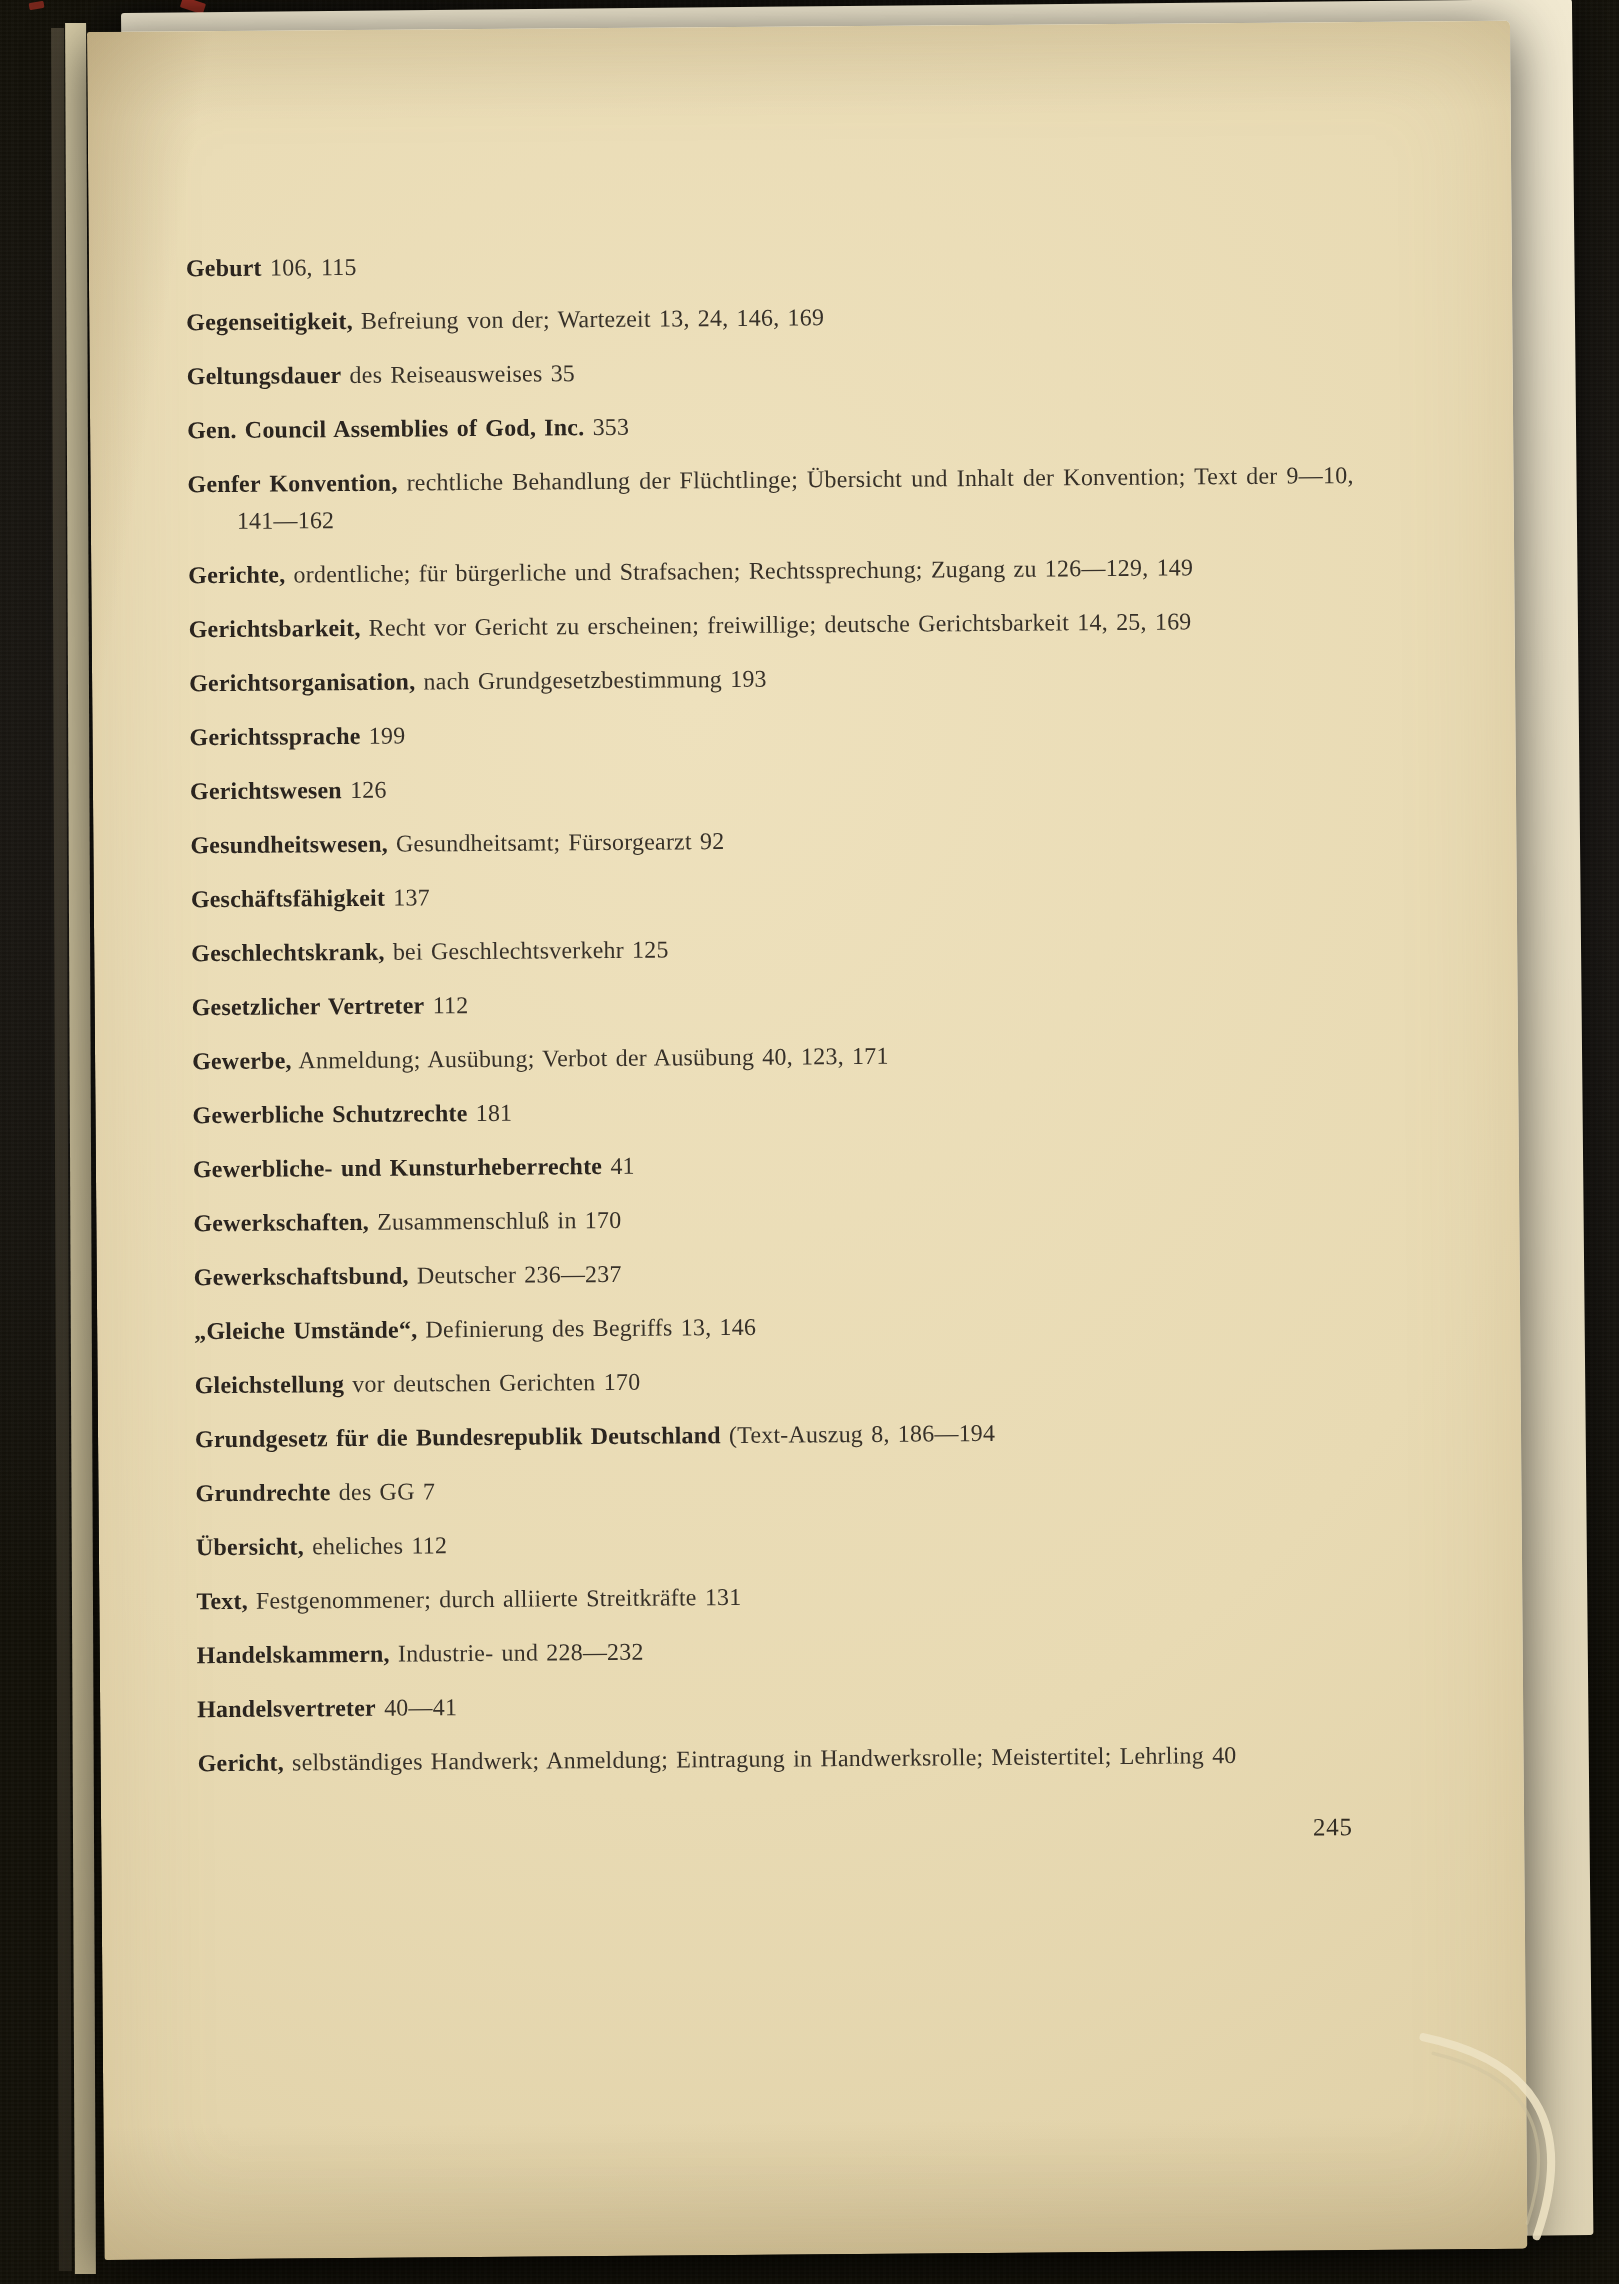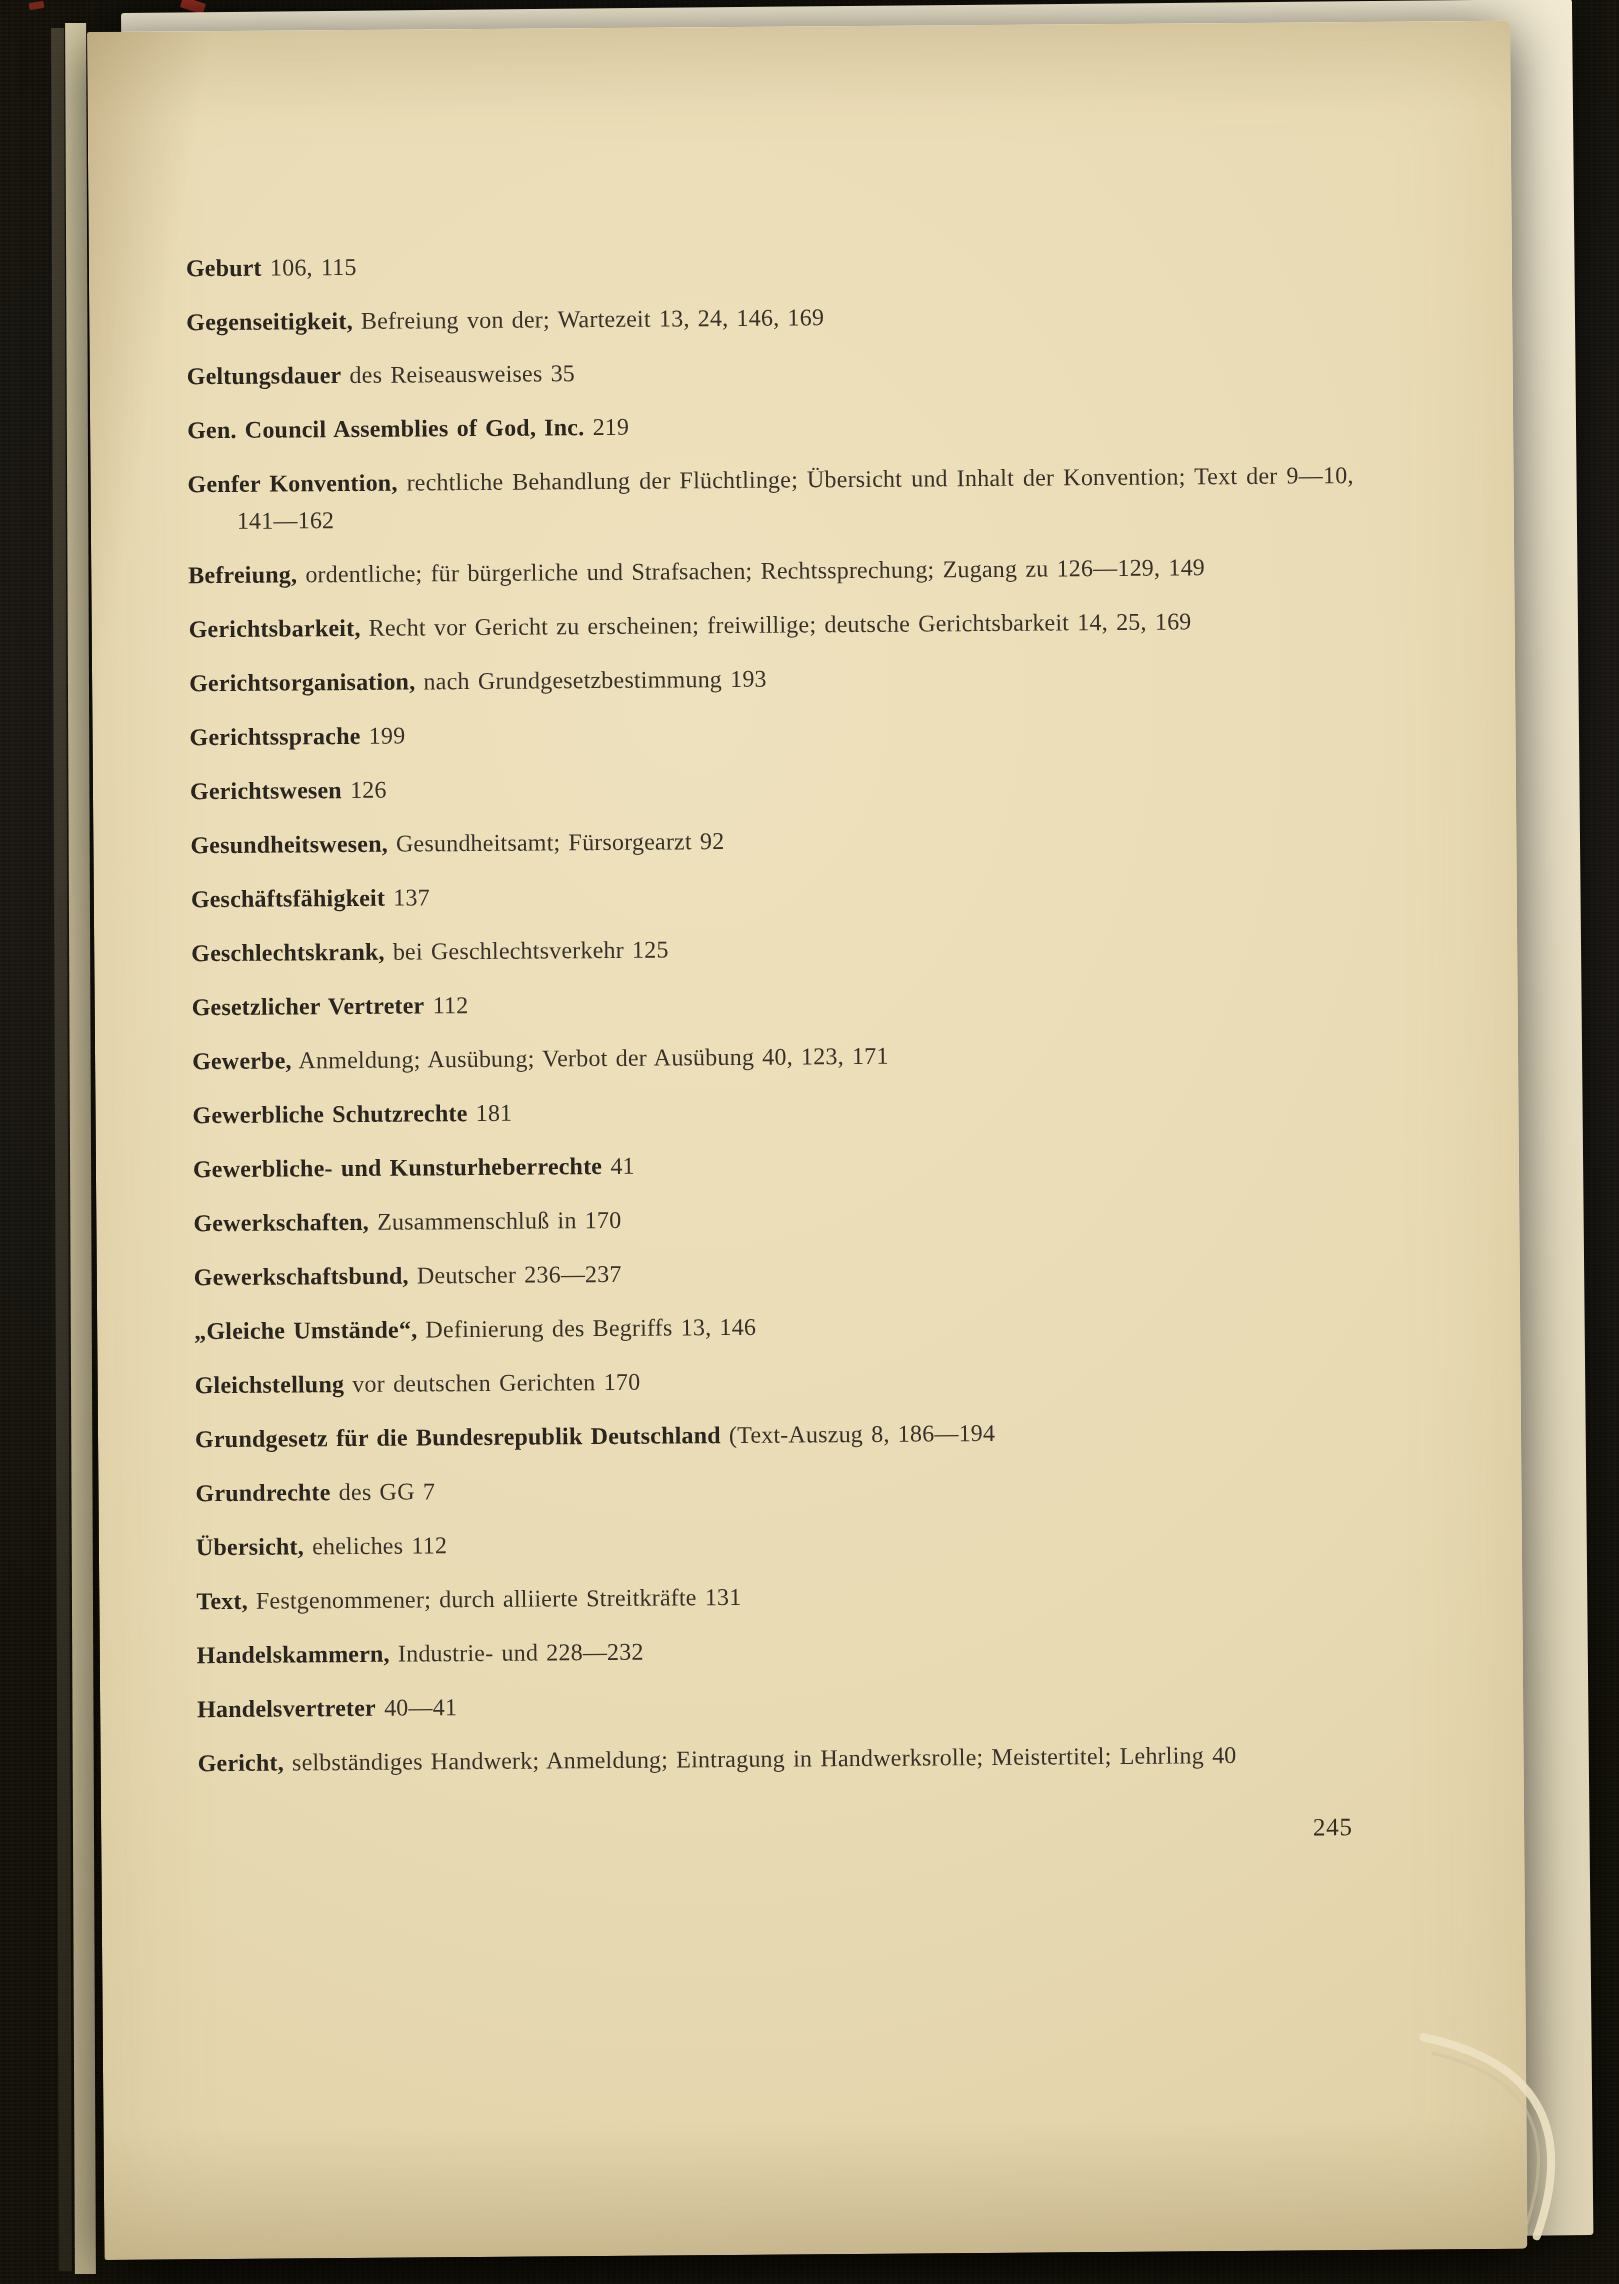--- a/index.html
+++ b/index.html
@@ -159,25 +159,25 @@
 
   <div class="page">
     <div class="text-block">
 
   <p class="entry"><b class="term">Geburt</b><span class="rest"> 106, 115</span></p>
 
   <p class="entry"><b class="term">Gegenseitigkeit,</b><span class="rest"> Befreiung von der; Wartezeit 13, 24, 146, 169</span></p>
 
   <p class="entry"><b class="term">Geltungsdauer</b><span class="rest"> des Reiseausweises 35</span></p>
 
-  <p class="entry"><b class="term">Gen. Council Assemblies of God, Inc.</b><span class="rest"> 219</span></p>
+  <p class="entry"><b class="term">Gen. Council Assemblies of God, Inc.</b><span class="rest"> 353</span></p>
 
   <p class="entry"><b class="term">Genfer Konvention,</b><span class="rest"> rechtliche Behandlung der Flüchtlinge; Übersicht und Inhalt der Konvention; Text der 9—10, 141—162</span></p>
 
-  <p class="entry"><b class="term">Befreiung,</b><span class="rest"> ordentliche; für bürgerliche und Strafsachen; Rechtssprechung; Zugang zu 126—129, 149</span></p>
+  <p class="entry"><b class="term">Gerichte,</b><span class="rest"> ordentliche; für bürgerliche und Strafsachen; Rechtssprechung; Zugang zu 126—129, 149</span></p>
 
   <p class="entry"><b class="term">Gerichtsbarkeit,</b><span class="rest"> Recht vor Gericht zu erscheinen; freiwillige; deutsche Gerichtsbarkeit 14, 25, 169</span></p>
 
   <p class="entry"><b class="term">Gerichtsorganisation,</b><span class="rest"> nach Grundgesetzbestimmung 193</span></p>
 
   <p class="entry"><b class="term">Gerichtssprache</b><span class="rest"> 199</span></p>
 
   <p class="entry"><b class="term">Gerichtswesen</b><span class="rest"> 126</span></p>
 
   <p class="entry"><b class="term">Gesundheitswesen,</b><span class="rest"> Gesundheitsamt; Fürsorgearzt 92</span></p>

